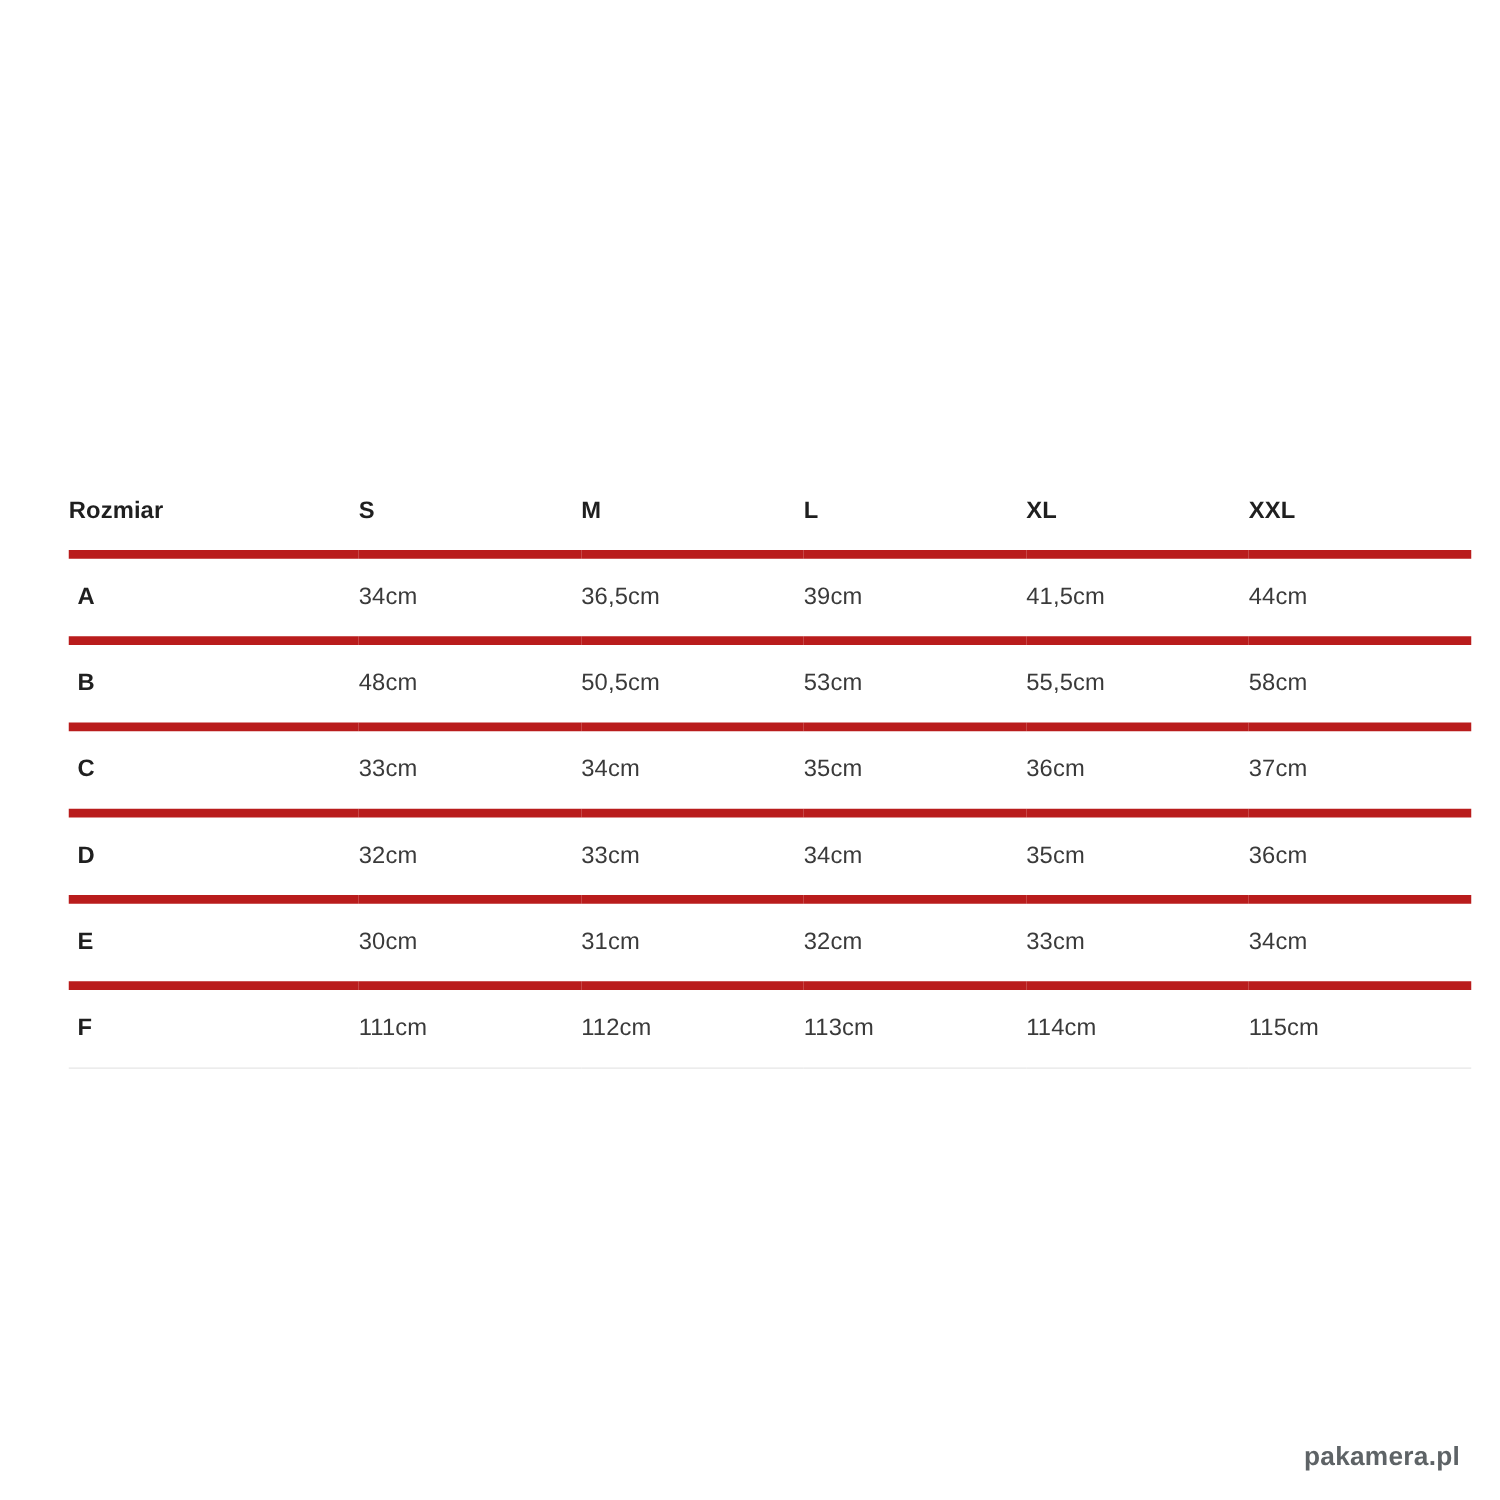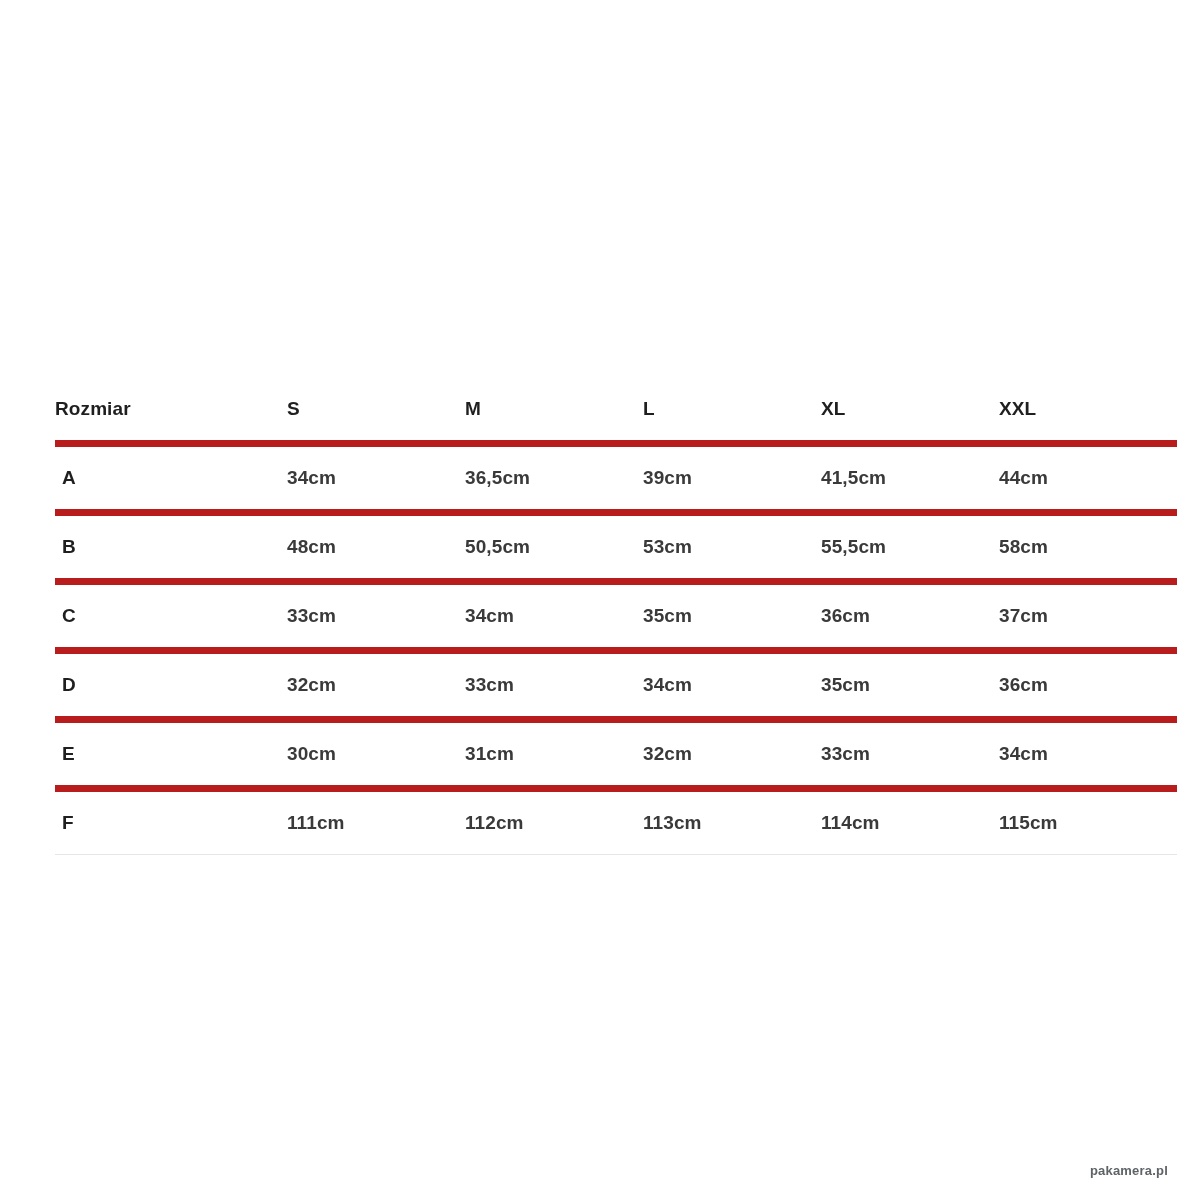--- a/index.html
+++ b/index.html
@@ -51,34 +51,34 @@
     height: 62px;
   }
 
   .size-table tbody th {
     font-weight: bold;
     color: #1f1f1f;
     padding-left: 7px;
   }
 
   .size-table tbody td {
-    font-weight: bold;
+    font-weight: normal;
     color: #3a3a3a;
   }
 
   .size-table tbody tr:last-child th,
   .size-table tbody tr:last-child td {
     border-bottom: 1px solid #e6e6e6;
   }
 
   .watermark {
     position: absolute;
     right: 32px;
     bottom: 22px;
-    font-size: 13px;
+    font-size: 21px;
     font-weight: bold;
     color: #5e6366;
     letter-spacing: 0.2px;
   }
 </style>
 </head>
 <body>
 
 <div class="page">
 

